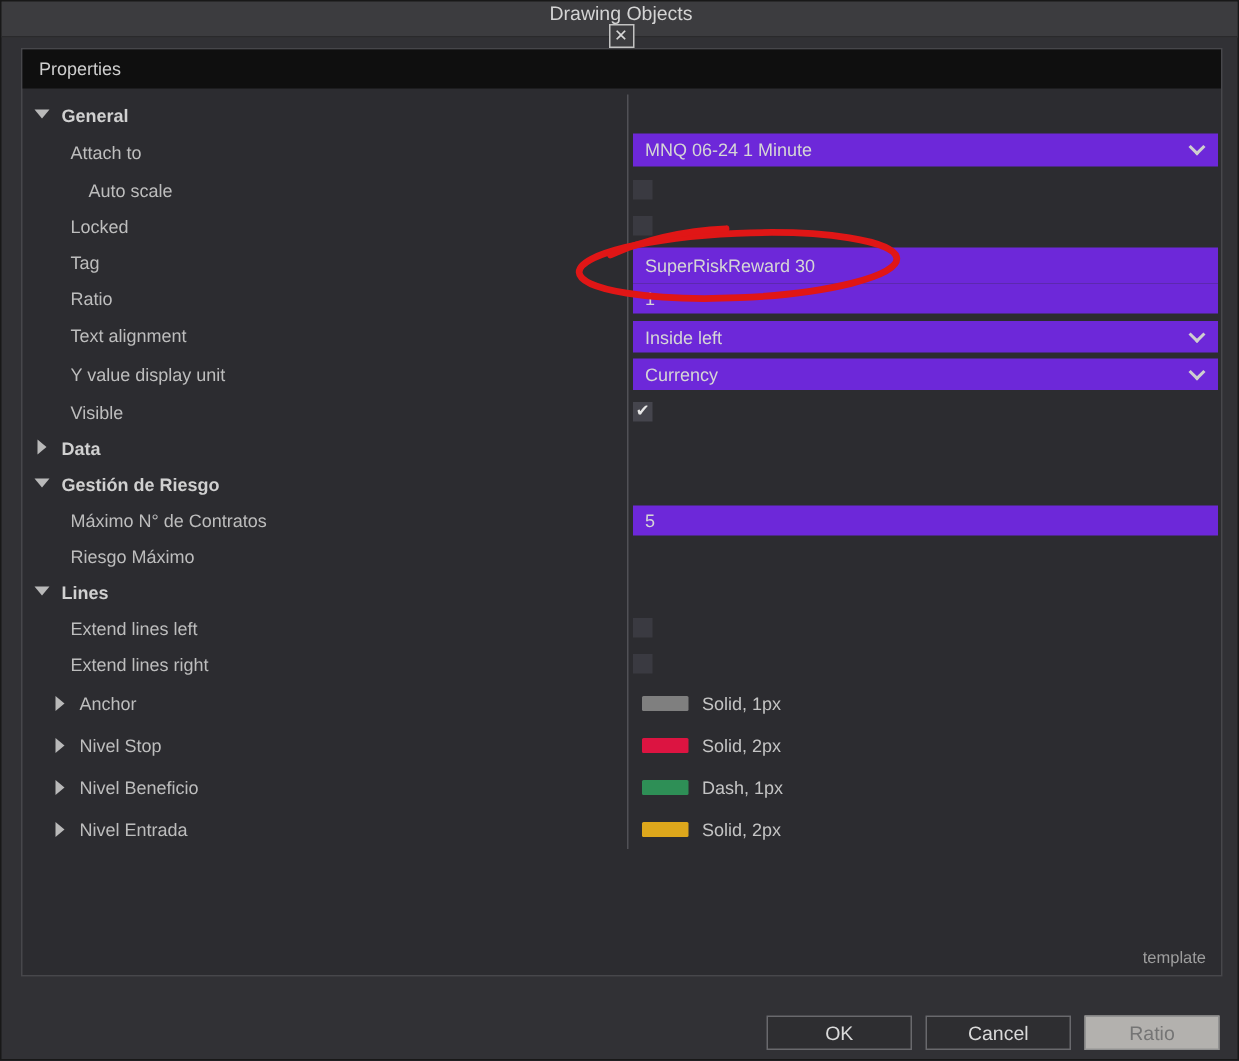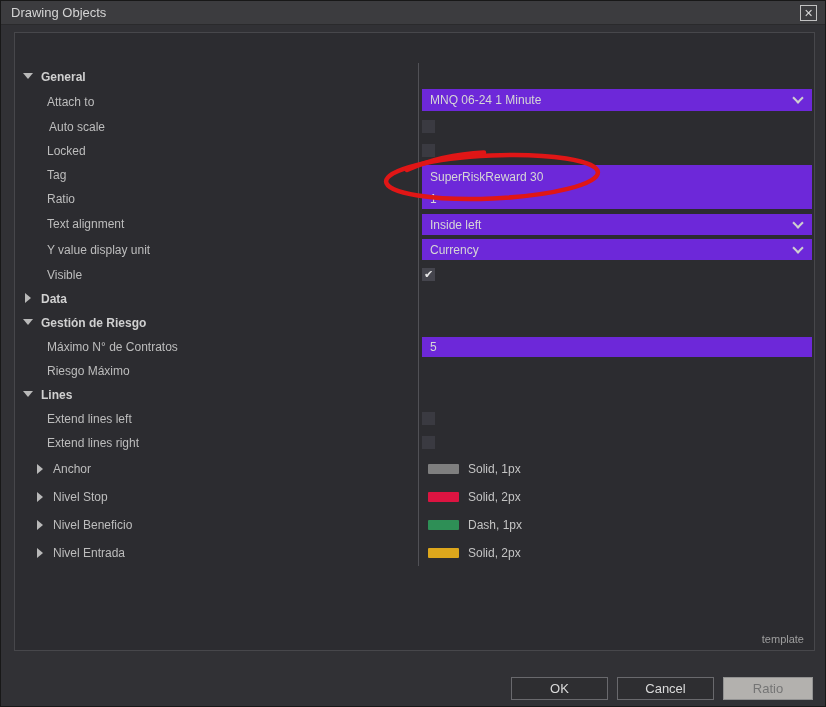--- a/index.html
+++ b/index.html
@@ -5,21 +5,21 @@
   * { margin:0; padding:0; box-sizing:border-box; }
   html,body { background:#1f1f22; }
   body { font-family:"Liberation Sans","DejaVu Sans",sans-serif; }
   .window {
     position:relative; width:826px; height:707px;
     background:#313135; border:1px solid #181818; overflow:hidden;
   }
   .titlebar {
     position:absolute; left:0; top:0; width:826px; height:24px;
     background:#3c3c3f; border-bottom:1px solid #2a2a2c;
-    display:flex; align-items:center; padding:0 10px;
+    display:flex; align-items:center; padding:0 10px;flex-direction:column;
   }
   .titlebar .title { color:#d4d4d4; font-size:13px; flex:1; }
   .close-btn {
     width:17px; height:16px; border:1px solid #c2c2c2; background:#3c3c3f;
     color:#d8d8d8; font-size:11px; font-weight:bold; line-height:14px;
     text-align:center; cursor:pointer;
   }
   .panel {
     position:absolute; left:13px; top:31px; width:801px; height:619px;
     background:#2c2c30; border:1px solid #47474b;
@@ -73,30 +73,31 @@
 <body>
 
 <div class="window">
 
   <div class="titlebar">
     <span class="title">Drawing Objects</span>
     <span class="close-btn">✕</span>
   </div>
 
   <div class="panel">
+    <div class="panel-header">Properties</div>
     <span class="template-note">template</span>
   </div>
 
   <div class="divider"></div>
 
   <span class="tri-down" style="left:22px; top:72px;"></span>
   <span class="grp" style="left:40px; top:69px;text-align:right;">General</span>
 
   <span class="lbl" style="left:46px; top:94px;">Attach to</span>
-  <span class="lbl" style="left:48px; top:119px;">Auto scale</span>
+  <span class="lbl" style="left:58px; top:119px;">Auto scale</span>
   <span class="lbl" style="left:46px; top:143px;">Locked</span>
   <span class="lbl" style="left:46px; top:167px;">Tag</span>
   <span class="lbl" style="left:46px; top:191px;">Ratio</span>
   <span class="lbl" style="left:46px; top:216px;">Text alignment</span>
   <span class="lbl" style="left:46px; top:242px;">Y value display unit</span>
   <span class="lbl" style="left:46px; top:267px;">Visible</span>
 
   <div class="drop" style="top:88px; height:22px;">
     <span>MNQ 06-24 1 Minute</span>
     <span class="chev"></span>

